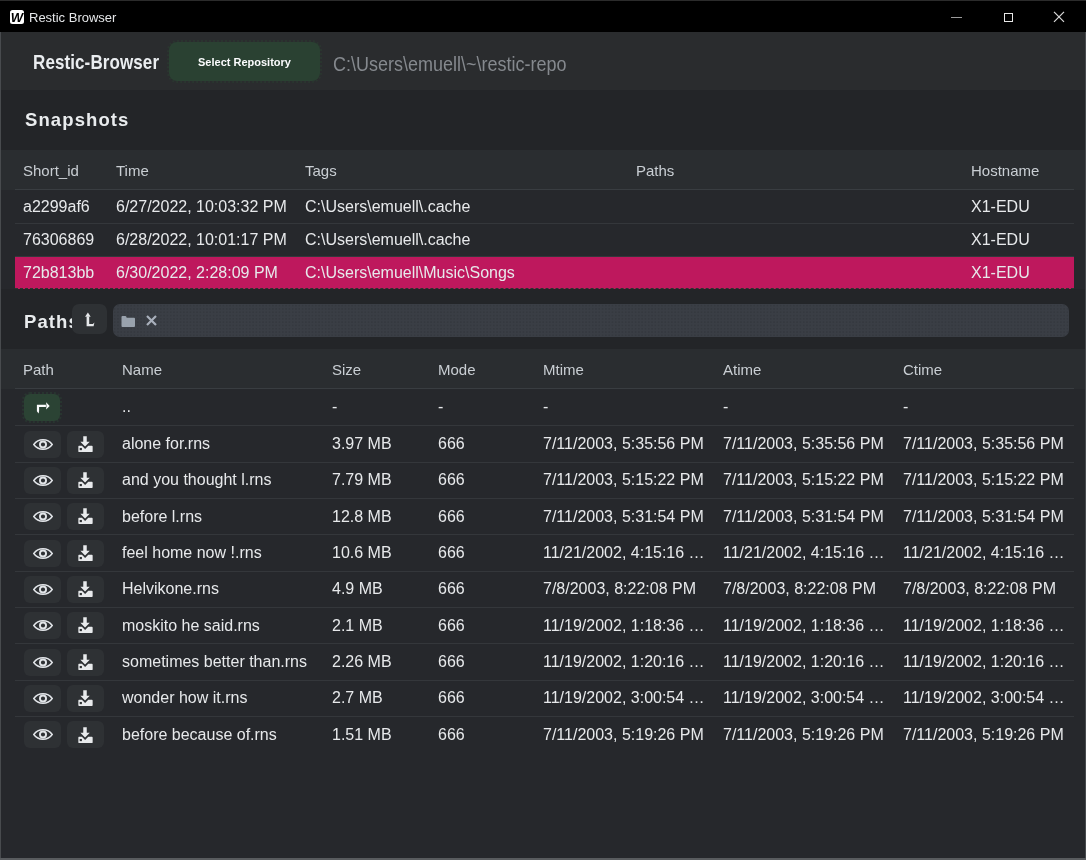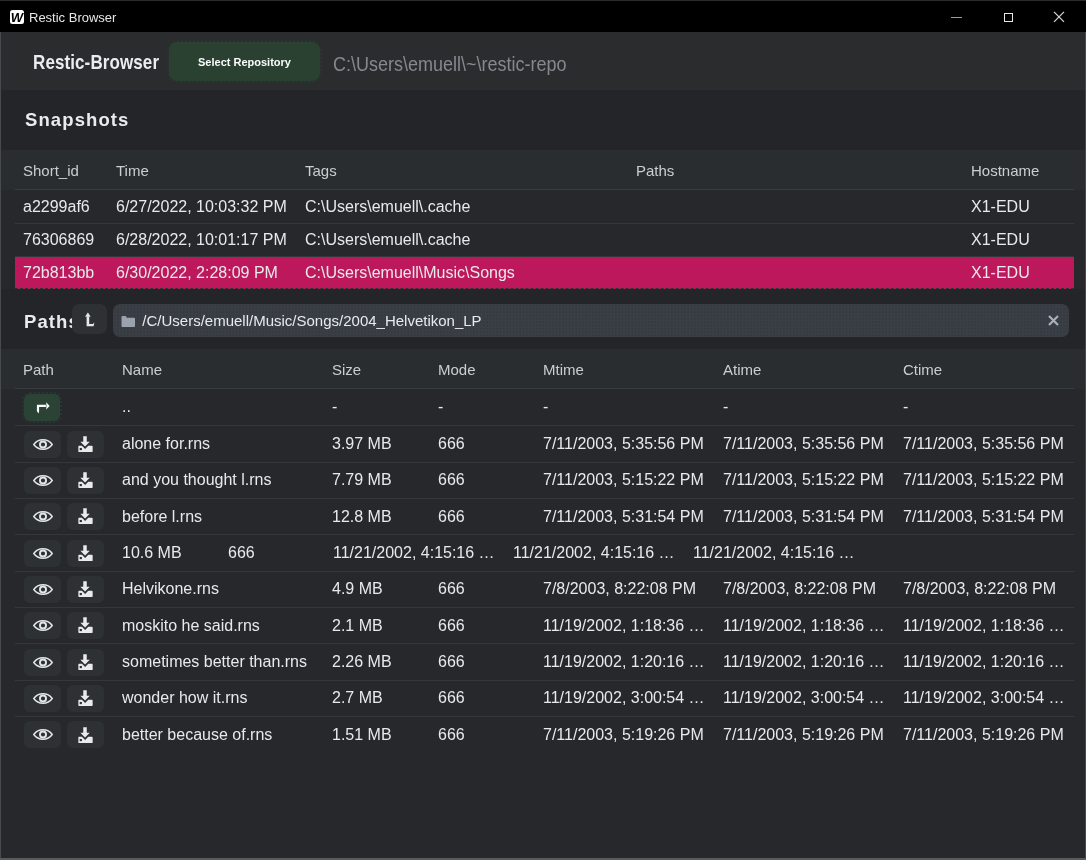--- a/index.html
+++ b/index.html
@@ -216,21 +216,20 @@
   <div class="level-up-btn">
     <svg width="22" height="22" viewBox="0 0 22 22">
       <path d="M7.6 8.4 H10.2 V16.1 H13.9 L15.4 14.6 L14.6 18.3 H7.6 Z" fill="#e6e8ea"></path>
       <path d="M8.9 4.4 L6.1 8.8 H11.7 Z" fill="#e6e8ea"></path>
     </svg>
   </div>
   <div class="pathbar">
     <svg class="folder" width="14.5" height="12" viewBox="0 0 14.5 12">
       <path d="M0.5 1.9 Q0.5 1 1.4 1 H4.3 Q5 1 5.2 1.6 L5.7 2.8 H13.1 Q14 2.8 14 3.7 V11 Q14 11.9 13.1 11.9 H1.4 Q0.5 11.9 0.5 11 Z" fill="#99a2ad"></path>
     </svg>
-    <div class="path-text">/C/Users/emuell/Music/Songs/2004_Helvetikon_LP</div>
     <div class="clear-btn">
       <svg width="13" height="13" viewBox="0 0 13 13">
           <path d="M2 2 L11 11 M11 2 L2 11" stroke="#a9b0bc" stroke-width="2.2" fill="none"></path>
         </svg>
     </div>
   </div>
 </div>
 
 <div class="thead files-thead">
   <div class="trow">
@@ -341,20 +340,21 @@
   </svg>
           </div>
           <div class="icon-btn">
             <svg width="15" height="16.5" viewBox="0 0 30 33">
     <path d="M10.5 0.5 H17.5 V11.5 H23.5 L14.1 20.8 L4.7 11.5 H10.5 Z" fill="#e8eaec"></path>
     <path d="M2 19.3 H7.9 L14.2 26.2 L20.5 19.3 H27.7 Q29.3 19.3 29.3 20.9 V30.6 Q29.3 32.2 27.7 32.2 H2.3 Q0.7 32.2 0.7 30.6 V20.9 Q0.7 19.3 2 19.3 Z" fill="#e8eaec"></path>
     <path d="M3.4 23.9 H7.8 V28.3 H3.4 Z" fill="#2e3134"></path>
   </svg>
           </div>
         </div>
+        <div class="td file-c1">feel home now !.rns</div>
         <div class="td file-c2">10.6 MB</div>
         <div class="td file-c3">666</div>
         <div class="td file-c4">11/21/2002, 4:15:16 PM</div>
         <div class="td file-c5">11/21/2002, 4:15:16 PM</div>
         <div class="td file-c6">11/21/2002, 4:15:16 PM</div>
       </div>
       <div class="file-row">
         <div class="cell-actions file-c0" style="padding-left: 0px;">
           <div class="icon-btn">
             <svg width="20" height="13" viewBox="0 0 20 13">
@@ -455,21 +455,21 @@
   </svg>
           </div>
           <div class="icon-btn">
             <svg width="15" height="16.5" viewBox="0 0 30 33">
     <path d="M10.5 0.5 H17.5 V11.5 H23.5 L14.1 20.8 L4.7 11.5 H10.5 Z" fill="#e8eaec"></path>
     <path d="M2 19.3 H7.9 L14.2 26.2 L20.5 19.3 H27.7 Q29.3 19.3 29.3 20.9 V30.6 Q29.3 32.2 27.7 32.2 H2.3 Q0.7 32.2 0.7 30.6 V20.9 Q0.7 19.3 2 19.3 Z" fill="#e8eaec"></path>
     <path d="M3.4 23.9 H7.8 V28.3 H3.4 Z" fill="#2e3134"></path>
   </svg>
           </div>
         </div>
-        <div class="td file-c1">better because of.rns</div>
+        <div class="td file-c1">before because of.rns</div>
         <div class="td file-c2">1.51 MB</div>
         <div class="td file-c3">666</div>
         <div class="td file-c4">7/11/2003, 5:19:26 PM</div>
         <div class="td file-c5">7/11/2003, 5:19:26 PM</div>
         <div class="td file-c6">7/11/2003, 5:19:26 PM</div>
       </div>
     </div>
 </div>
 
 <div class="win-border-left"></div>

